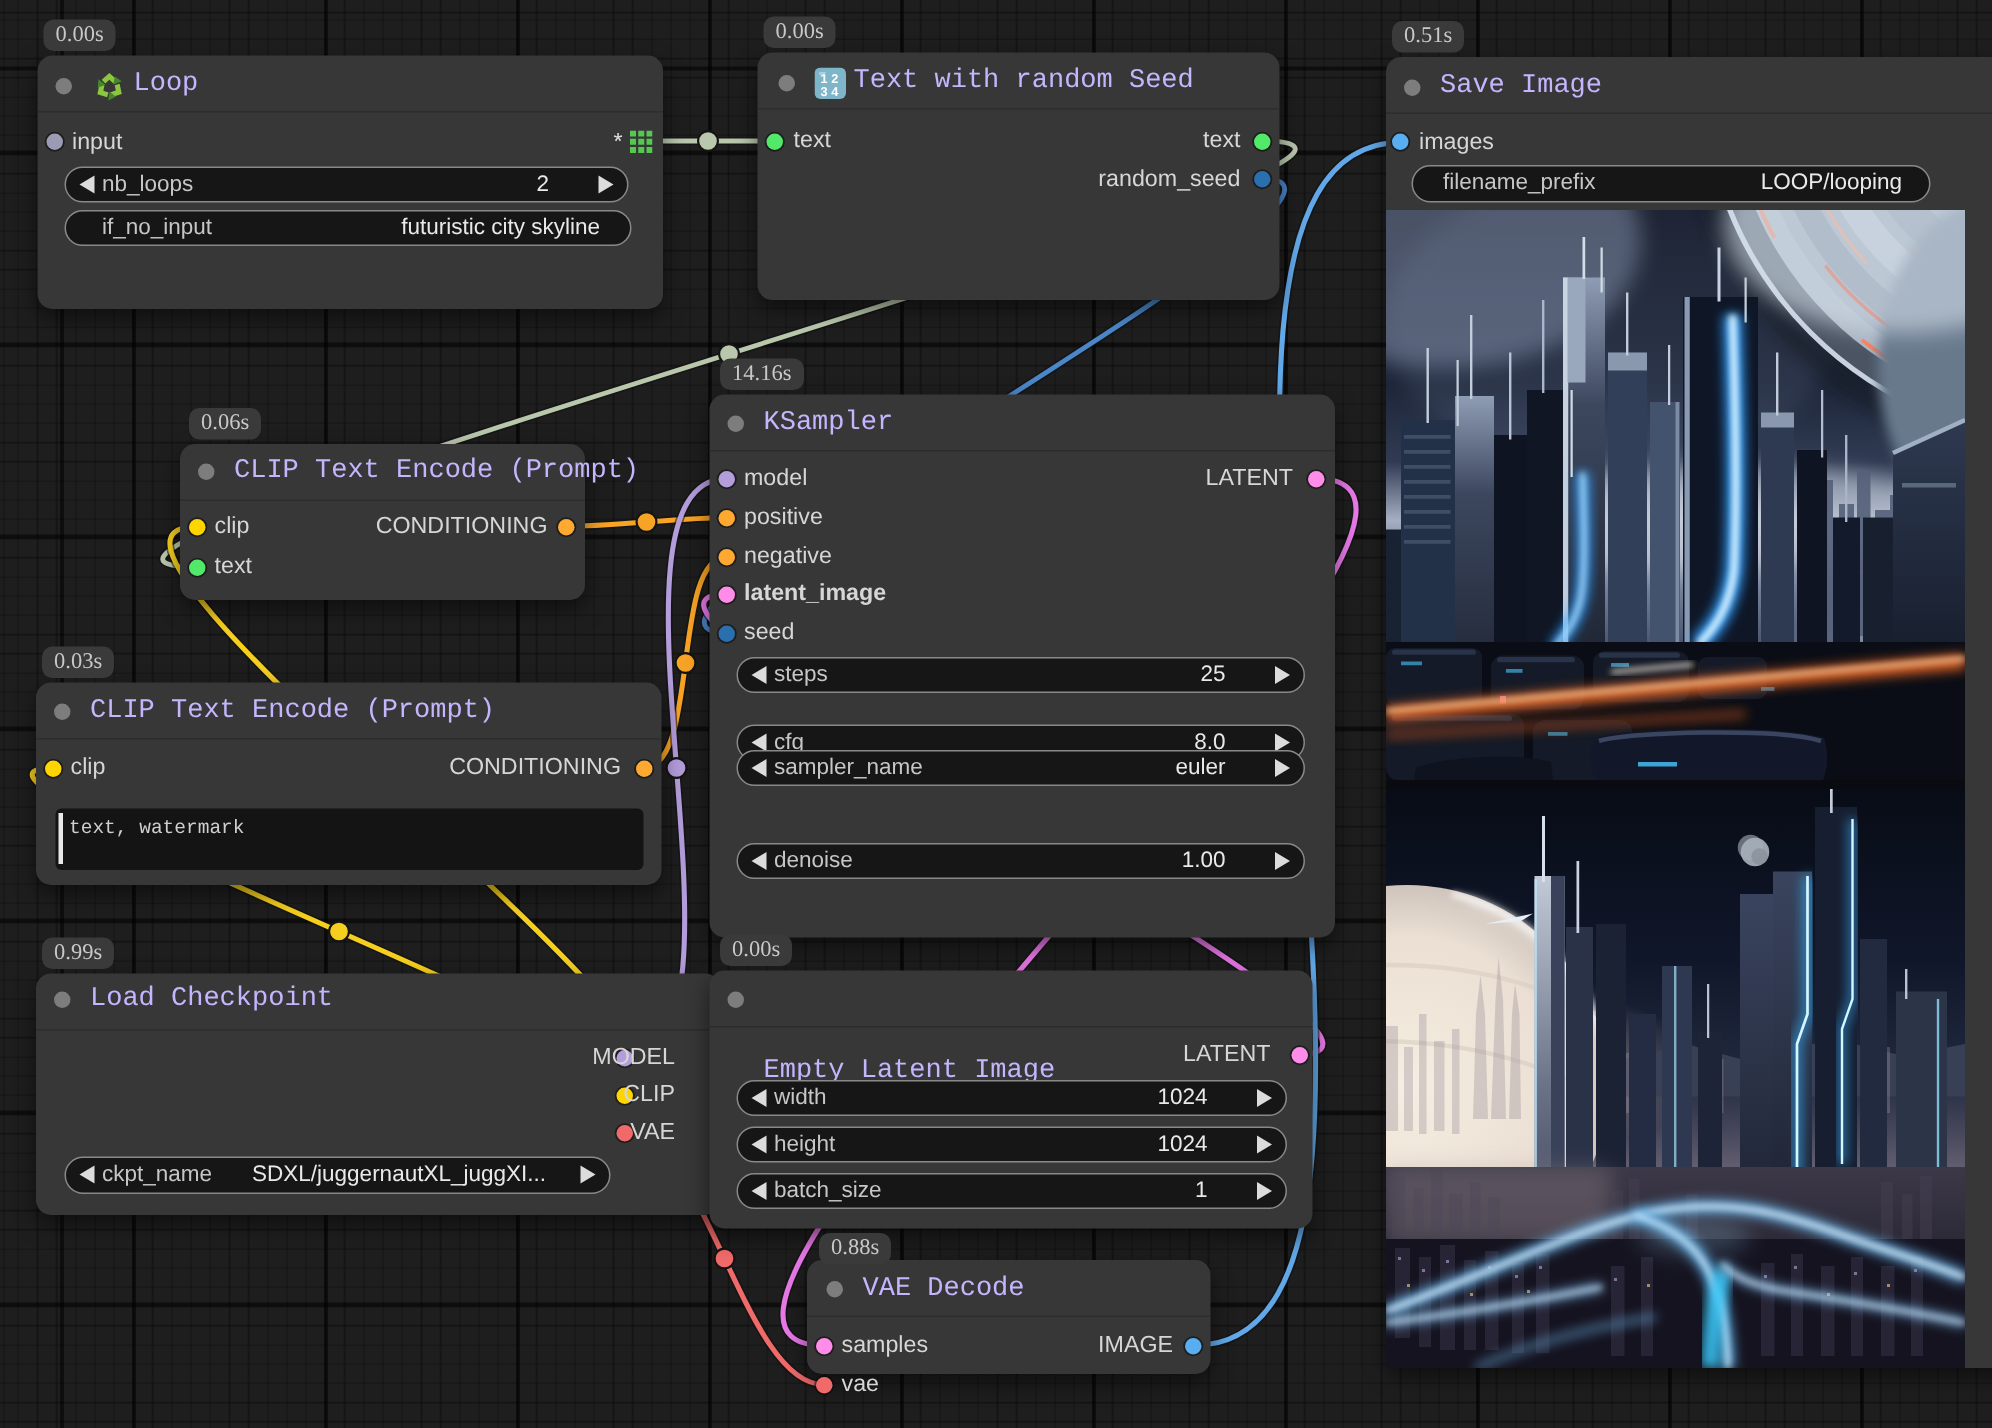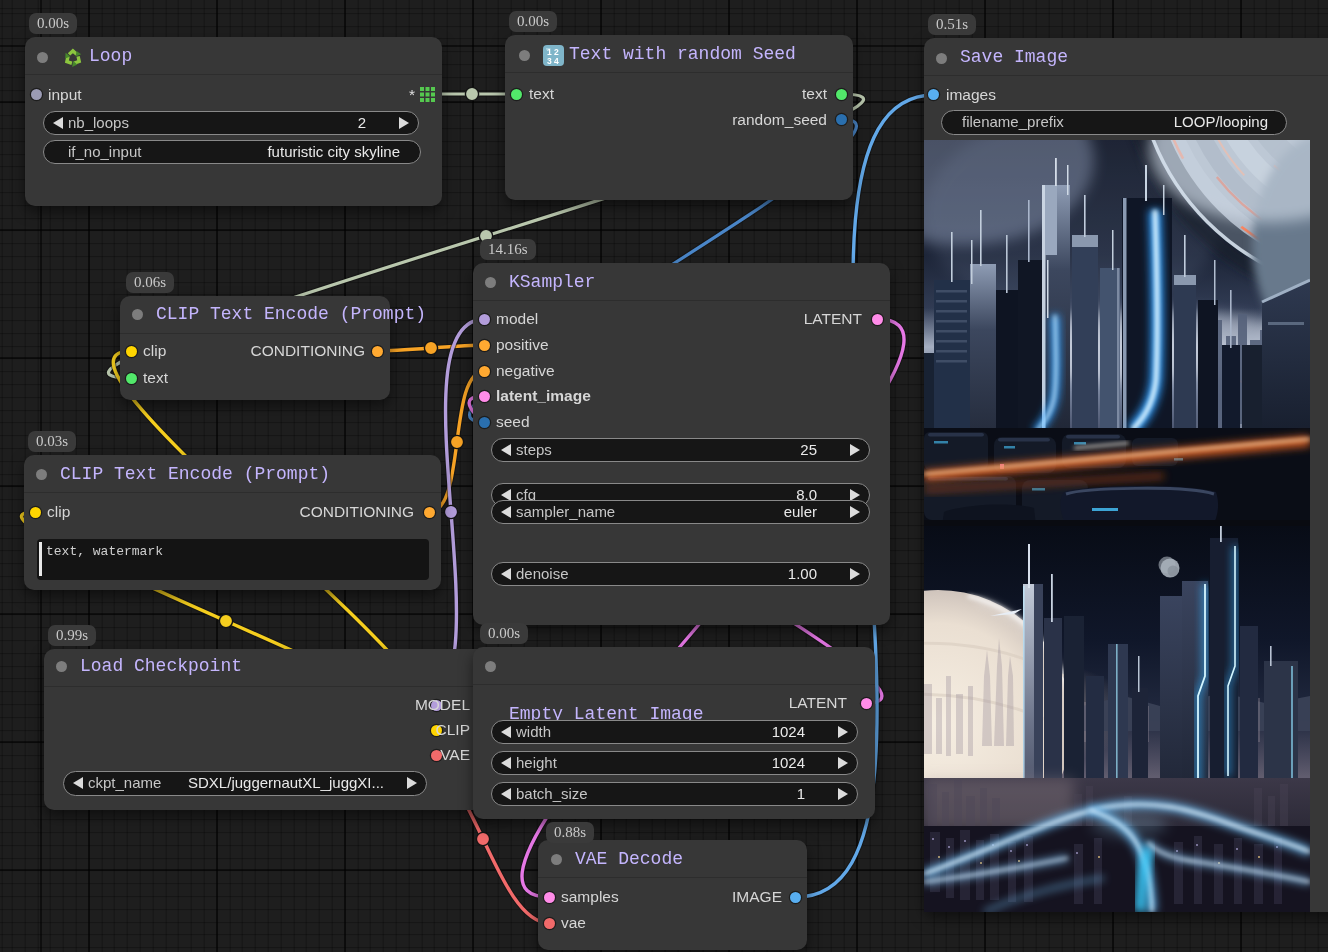--- a/index.html
+++ b/index.html
@@ -537,21 +537,21 @@
  <div class="pd" style="left:6px;top:52px;background:#ffd500;"></div>
     <div class="lbl" style="left:23px;top:48px;">clip</div>
  <div class="pd" style="left:400px;top:52px;background:#ffa931;"></div>
     <div class="rlbl" style="right:27px;top:48px;">CONDITIONING</div>
  <div style="position:absolute;left:13px;top:84px;width:392px;height:41px;background:#141414;border-radius:4px;">
    <div style="position:absolute;left:2px;top:3px;width:3px;height:34px;background:#e8e8e8;"></div>
    <div style="position:absolute;left:9px;top:5px;font-family:'Liberation Mono',monospace;font-size:13px;color:#cfcfcf;">text, watermark</div>
  </div>
 </div>
 
-<div class="node" style="left:24px;top:649px;width:456px;height:161px;margin-left:20px;">
+<div class="node" style="left:24px;top:649px;width:456px;height:161px;">
  <div class="badge" style="left:4px;">0.99s</div>
  <div class="hdr"></div>
  <div class="hdot" style="left:12px;top:12px;"></div>
  <div class="title" style="left:36px;top:7px;">Load Checkpoint</div>
  <div class="pd" style="left:387px;top:51px;background:#b39ddb;"></div>
     <div class="rlbl" style="right:30px;top:47px;">MODEL</div>
  <div class="pd" style="left:387px;top:76px;background:#ffd500;"></div>
     <div class="rlbl" style="right:30px;top:72px;">CLIP</div>
  <div class="pd" style="left:387px;top:101px;background:#f16a6a;"></div>
     <div class="rlbl" style="right:30px;top:97px;">VAE</div>
@@ -583,21 +583,21 @@
       <div class="ra"></div>
     </div>
  <div class="w" style="left:18px;top:135px;width:367px;">
       <div class="la"></div>
       <div class="wl">batch_size</div>
       <div class="wv" style="right:52px;">1</div>
       <div class="ra"></div>
     </div>
 </div>
 
-<div class="node" style="left:538px;top:840px;width:269px;height:110px;">
+<div class="node" style="left:538px;top:840px;width:269px;height:76px;">
  <div class="badge" style="left:8px;top:-18px;">0.88s</div>
  <div class="hdr"></div>
  <div class="hdot" style="left:13px;top:14px;"></div>
  <div class="title" style="left:37px;top:9px;">VAE Decode</div>
  <div class="pd" style="left:6px;top:52px;background:#ff8ce8;"></div>
     <div class="lbl" style="left:23px;top:48px;">samples</div>
  <div class="pd" style="left:6px;top:78px;background:#f16a6a;"></div>
     <div class="lbl" style="left:23px;top:74px;">vae</div>
  <div class="pd" style="left:252px;top:52px;background:#58aef0;"></div>
     <div class="rlbl" style="right:25px;top:48px;">IMAGE</div>

